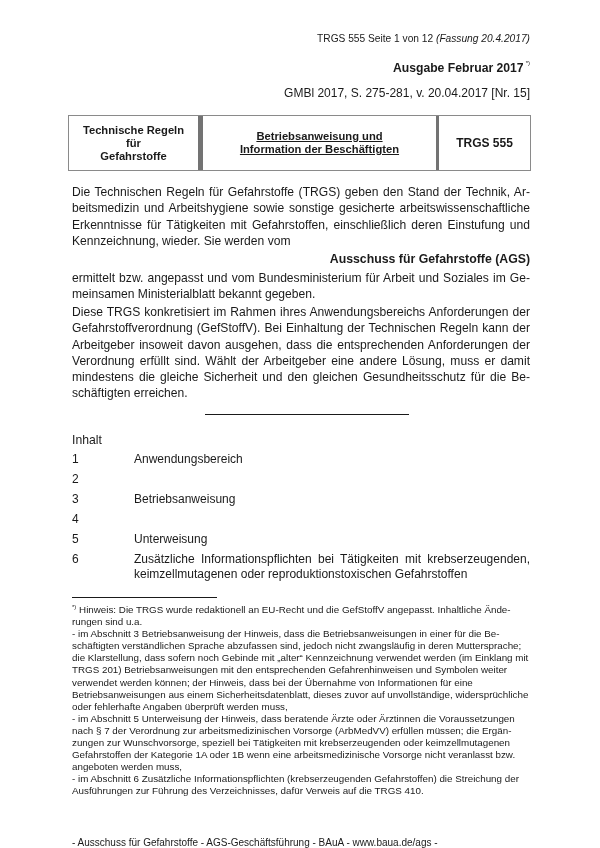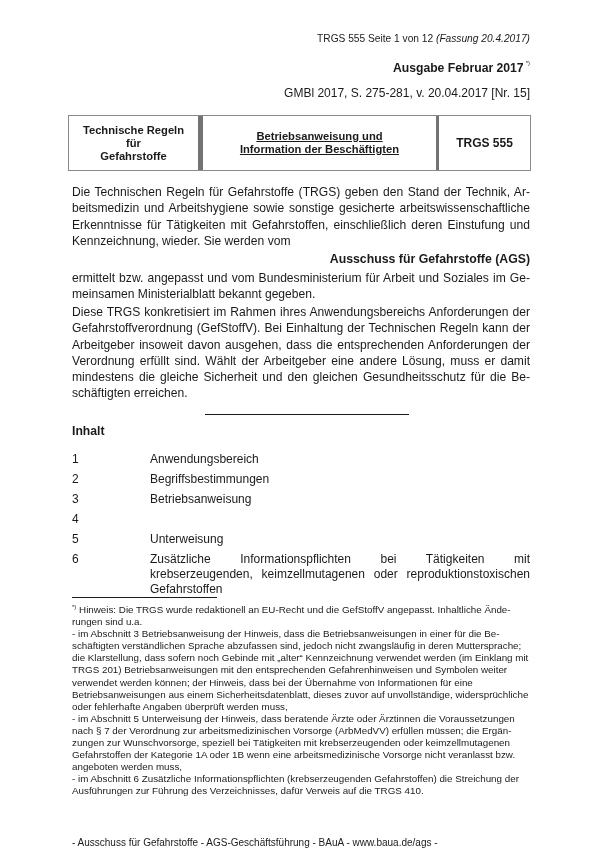--- a/index.html
+++ b/index.html
@@ -30,24 +30,24 @@
       left: 72px; width: 458px; font-size: 12.1px; line-height: 16.3px;
       text-align: justify; hyphens: manual;
     }
     .p1 { top: 184px; }
     .ags-title { top: 252px; left: 72px; width: 458px; text-align: right; font-weight: bold; font-size: 12.3px; }
     .p2 { top: 270px; }
     .p3 { top: 304px; }
 
     .sep-line { top: 414px; left: 205px; width: 204px; height: 0; border-top: 1px solid #1a1a1a; }
 
-    .toc-title { top: 424px; left: 72px; font-weight: bold; font-size: 12.2px; }
+    .toc-title { top: 433px; left: 72px; font-weight: normal; font-size: 12.2px; }
     .toc-row { left: 72px; width: 458px; display: flex; font-size: 12px; line-height: 15px; }
     .toc-num { width: 62px; flex: none; }
-    .toc-text { flex: 1; text-align: justify; margin-left: 16px; }
+    .toc-text { flex: 1; text-align: justify; }
     .r1 { top: 452px; }
     .r2 { top: 472px; }
     .r3 { top: 492px; }
     .r4 { top: 512px; }
     .r5 { top: 532px; }
     .r6 { top: 552px; }
 
     .fn-line { top: 597px; left: 72px; width: 145px; height: 0; border-top: 1px solid #1a1a1a; }
     .footnote {
       top: 601px; left: 72px; width: 458px; font-size: 9.8px; line-height: 12.1px;
@@ -88,21 +88,20 @@
 
 <div class="abs sep-line"></div>
 
 <div class="abs toc-title">Inhalt</div>
 <div class="abs toc-row r1">
     <span class="toc-num">1</span>
     <span class="toc-text">Anwendungsbereich</span>
   </div>
 <div class="abs toc-row r2">
     <span class="toc-num">2</span>
-    <span class="toc-text">Begriffsbestimmungen</span>
   </div>
 <div class="abs toc-row r3">
     <span class="toc-num">3</span>
     <span class="toc-text">Betriebsanweisung</span>
   </div>
 <div class="abs toc-row r4">
     <span class="toc-num">4</span>
   </div>
 <div class="abs toc-row r5">
     <span class="toc-num">5</span>

